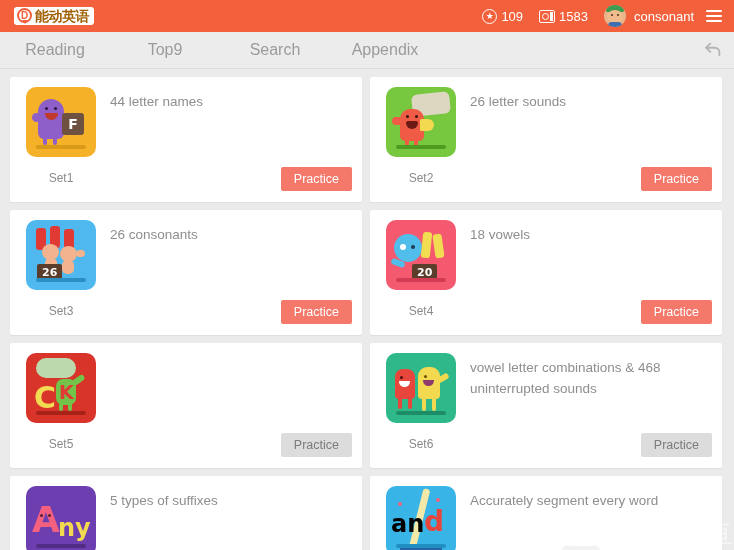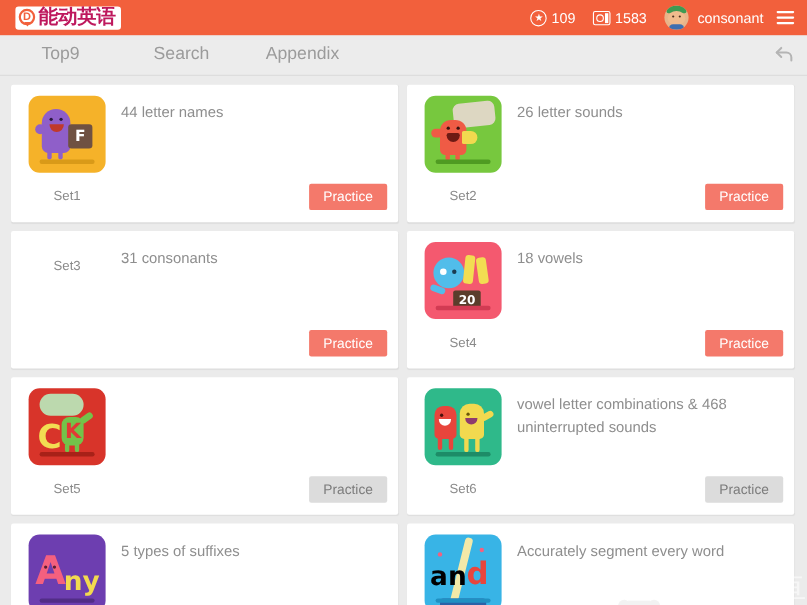--- a/index.html
+++ b/index.html
@@ -42,22 +42,22 @@
   .logo-d::after{
     content:"";
     position:absolute;
     bottom:-3px; left:3px;
     width:0;height:0;
     border-left:3px solid transparent;
     border-right:3px solid transparent;
     border-top:4px solid #f2603c;
   }
   .logo-cn {
-    color: #be185d;
-    font-size: 18px;
+    color: #a16207;
+    font-size: 14px;
     font-weight: bold;
     letter-spacing: -0.5px;
     line-height: 1;
     font-family: "DejaVu Sans", sans-serif;
   }
   .header-right {
     margin-left: auto;
     display: flex;
     align-items: center;
     gap: 0;
@@ -357,20 +357,21 @@
     <span class="username">consonant</span>
     <div class="hamburger">
       <span></span>
       <span></span>
       <span></span>
     </div>
   </div>
 </div>
 
 <div class="tabbar">
+  <div class="tab">Reading</div>
   <div class="tab">Top9</div>
   <div class="tab">Search</div>
   <div class="tab">Appendix</div>
   <div class="back-icon">
     <svg width="22" height="22" viewBox="0 0 24 24" fill="none" stroke="#b4b4b4" stroke-width="2" stroke-linecap="round" stroke-linejoin="round">
       <path d="M9 5 L4.5 9.5 L9 14"></path>
       <path d="M4.5 9.5 H14 a5 5 0 0 1 5 5 v3"></path>
     </svg>
   </div>
 </div>
@@ -415,24 +416,36 @@
       <div class="set-label">Set2</div>
     </div>
     <div class="card-body">
       <div class="card-title">26 letter sounds</div>
       <button class="practice-btn">Practice</button>
     </div>
   </div>
 
   <div class="card">
     <div class="thumb-col">
+      <div class="thumb" style="background:#4fb8ef">
+        <span class="blob" style="left:10px;top:8px;width:10px;height:22px;background:#e03a35;border-radius:3px"></span>
+        <span class="blob" style="left:24px;top:6px;width:10px;height:22px;background:#e03a35;border-radius:3px"></span>
+        <span class="blob" style="left:38px;top:9px;width:10px;height:20px;background:#e03a35;border-radius:3px"></span>
+        <span class="blob" style="left:16px;top:24px;width:17px;height:16px;background:#f2b38e;border-radius:50%"></span>
+        <span class="blob" style="left:34px;top:26px;width:17px;height:16px;background:#f2b38e;border-radius:50%"></span>
+        <span class="blob" style="left:19px;top:38px;width:12px;height:16px;background:#f2b38e;border-radius:5px"></span>
+        <span class="blob" style="left:36px;top:40px;width:12px;height:14px;background:#f2b38e;border-radius:5px"></span>
+        <span class="blob" style="left:50px;top:30px;width:9px;height:7px;background:#f2b38e;border-radius:4px"></span>
+        <span class="numbox" style="left:11px;top:44px">26</span>
+        <span class="t-ground" style="background:#2b8fc4"></span>
+      </div>
       <div class="set-label">Set3</div>
     </div>
     <div class="card-body">
-      <div class="card-title">31 consonants</div>
+      <div class="card-title">26 consonants</div>
       <button class="practice-btn">Practice</button>
     </div>
   </div>
 
   <div class="card">
     <div class="thumb-col">
       <div class="thumb" style="background:#f4596f">
         <span class="blob" style="left:8px;top:14px;width:28px;height:28px;background:#51bdea;border-radius:50%"></span>
         <span class="blob" style="left:5px;top:40px;width:14px;height:6px;background:#51bdea;border-radius:3px;transform:rotate(20deg)"></span>
         <span class="blob" style="left:14px;top:24px;width:6px;height:6px;background:#fff;border-radius:50%"></span>

